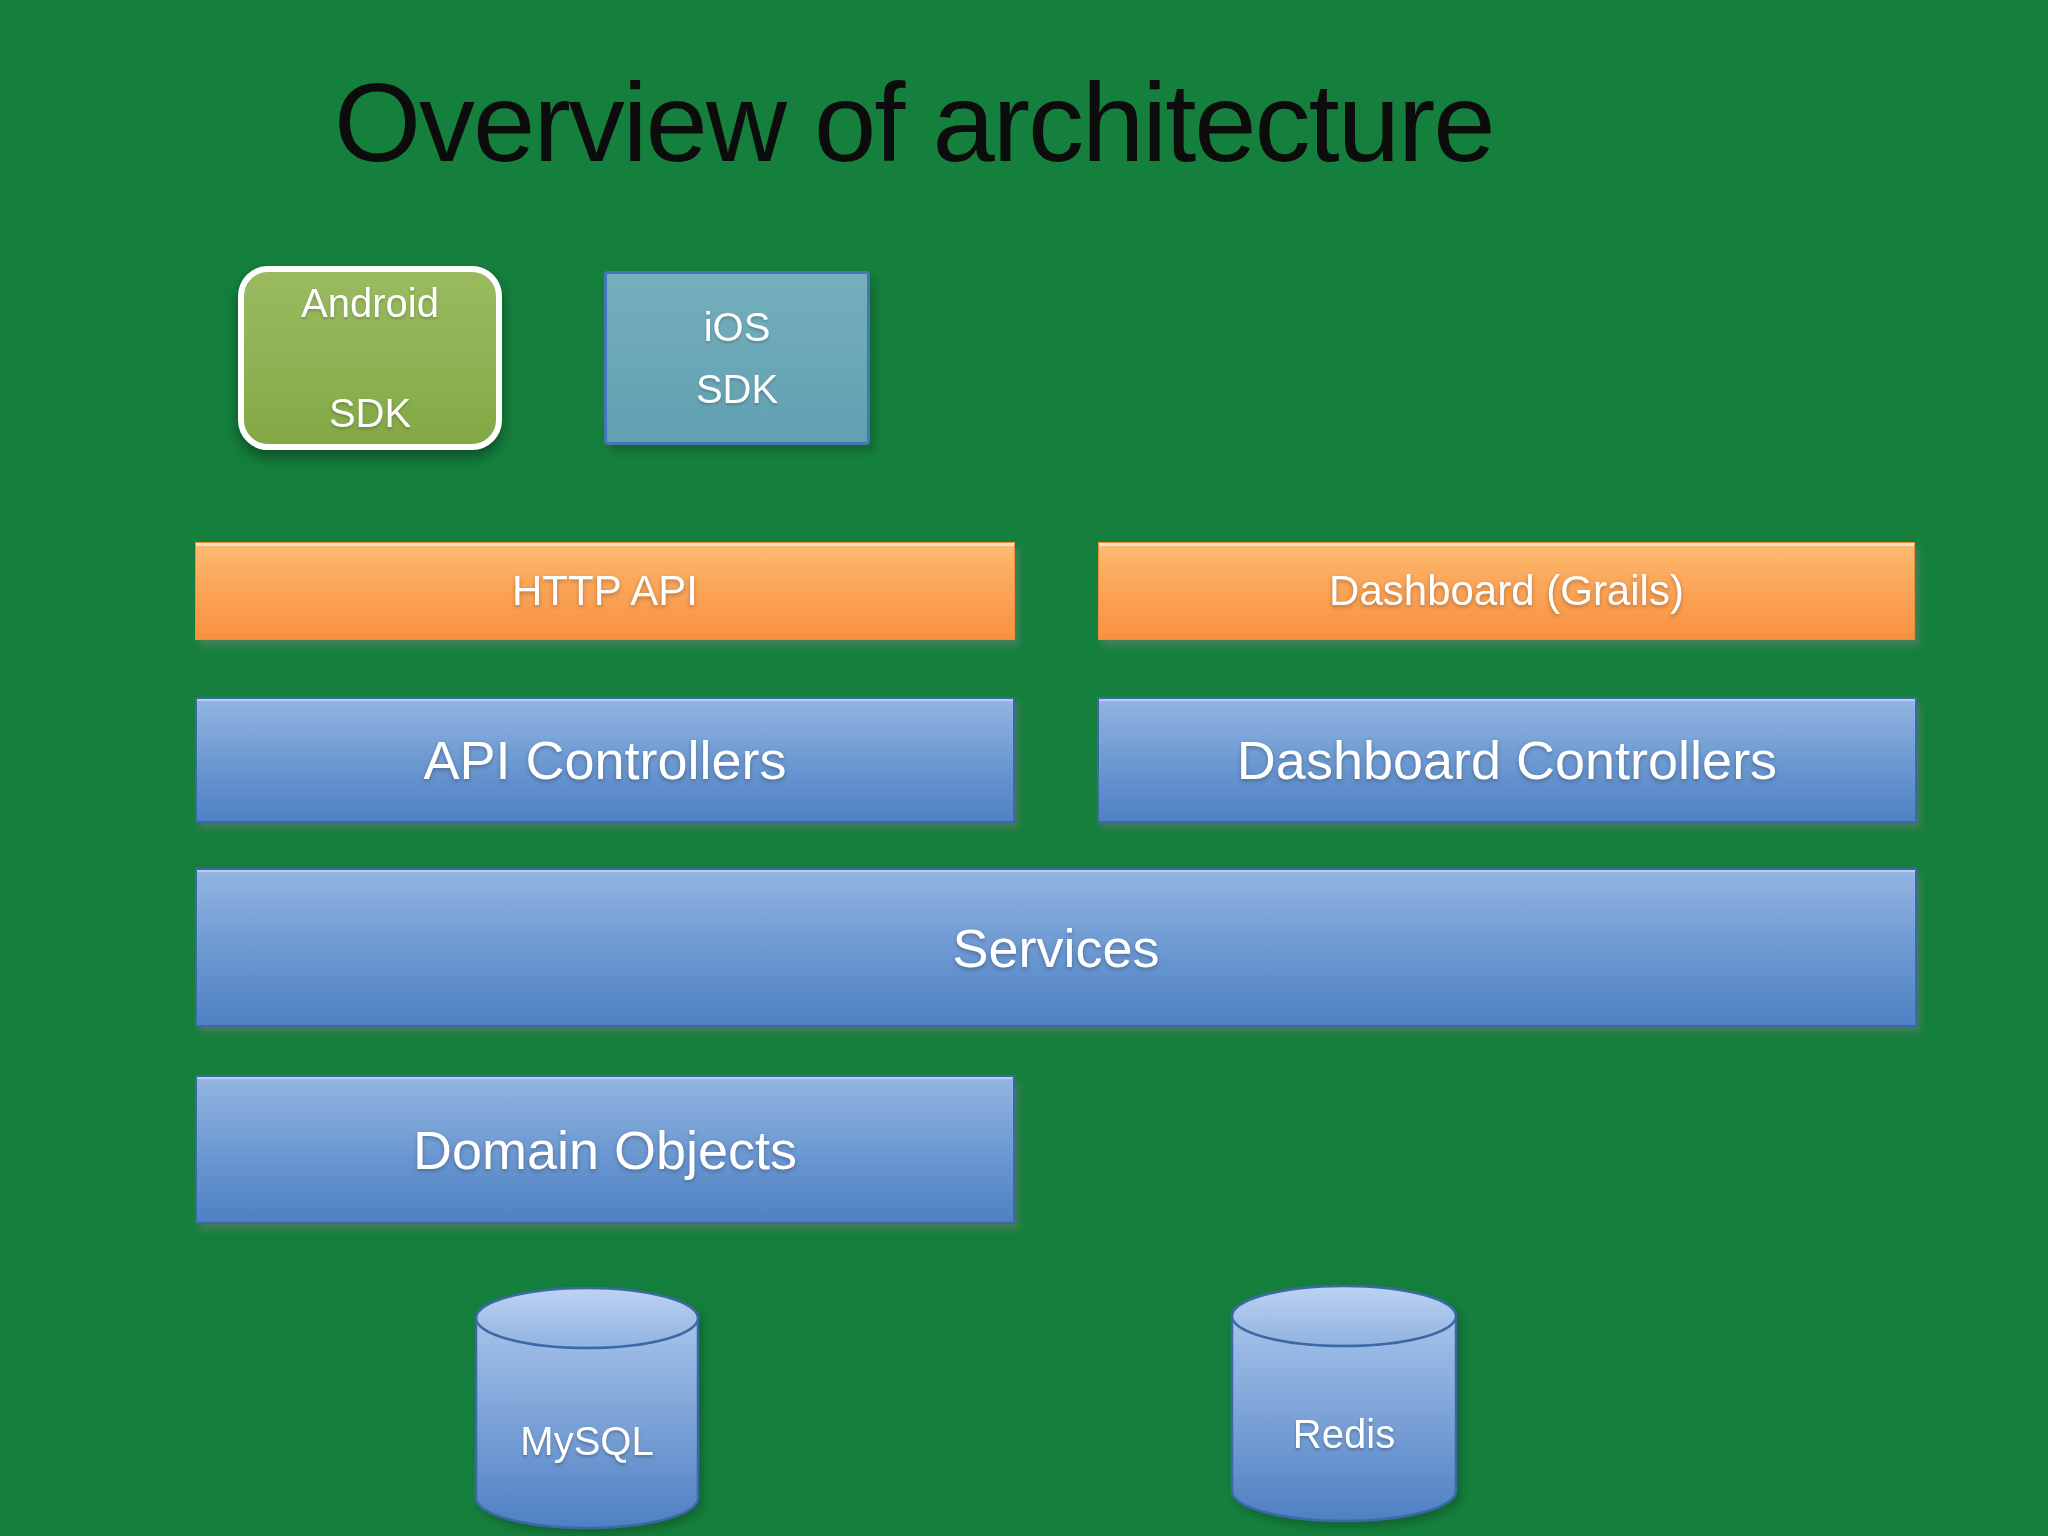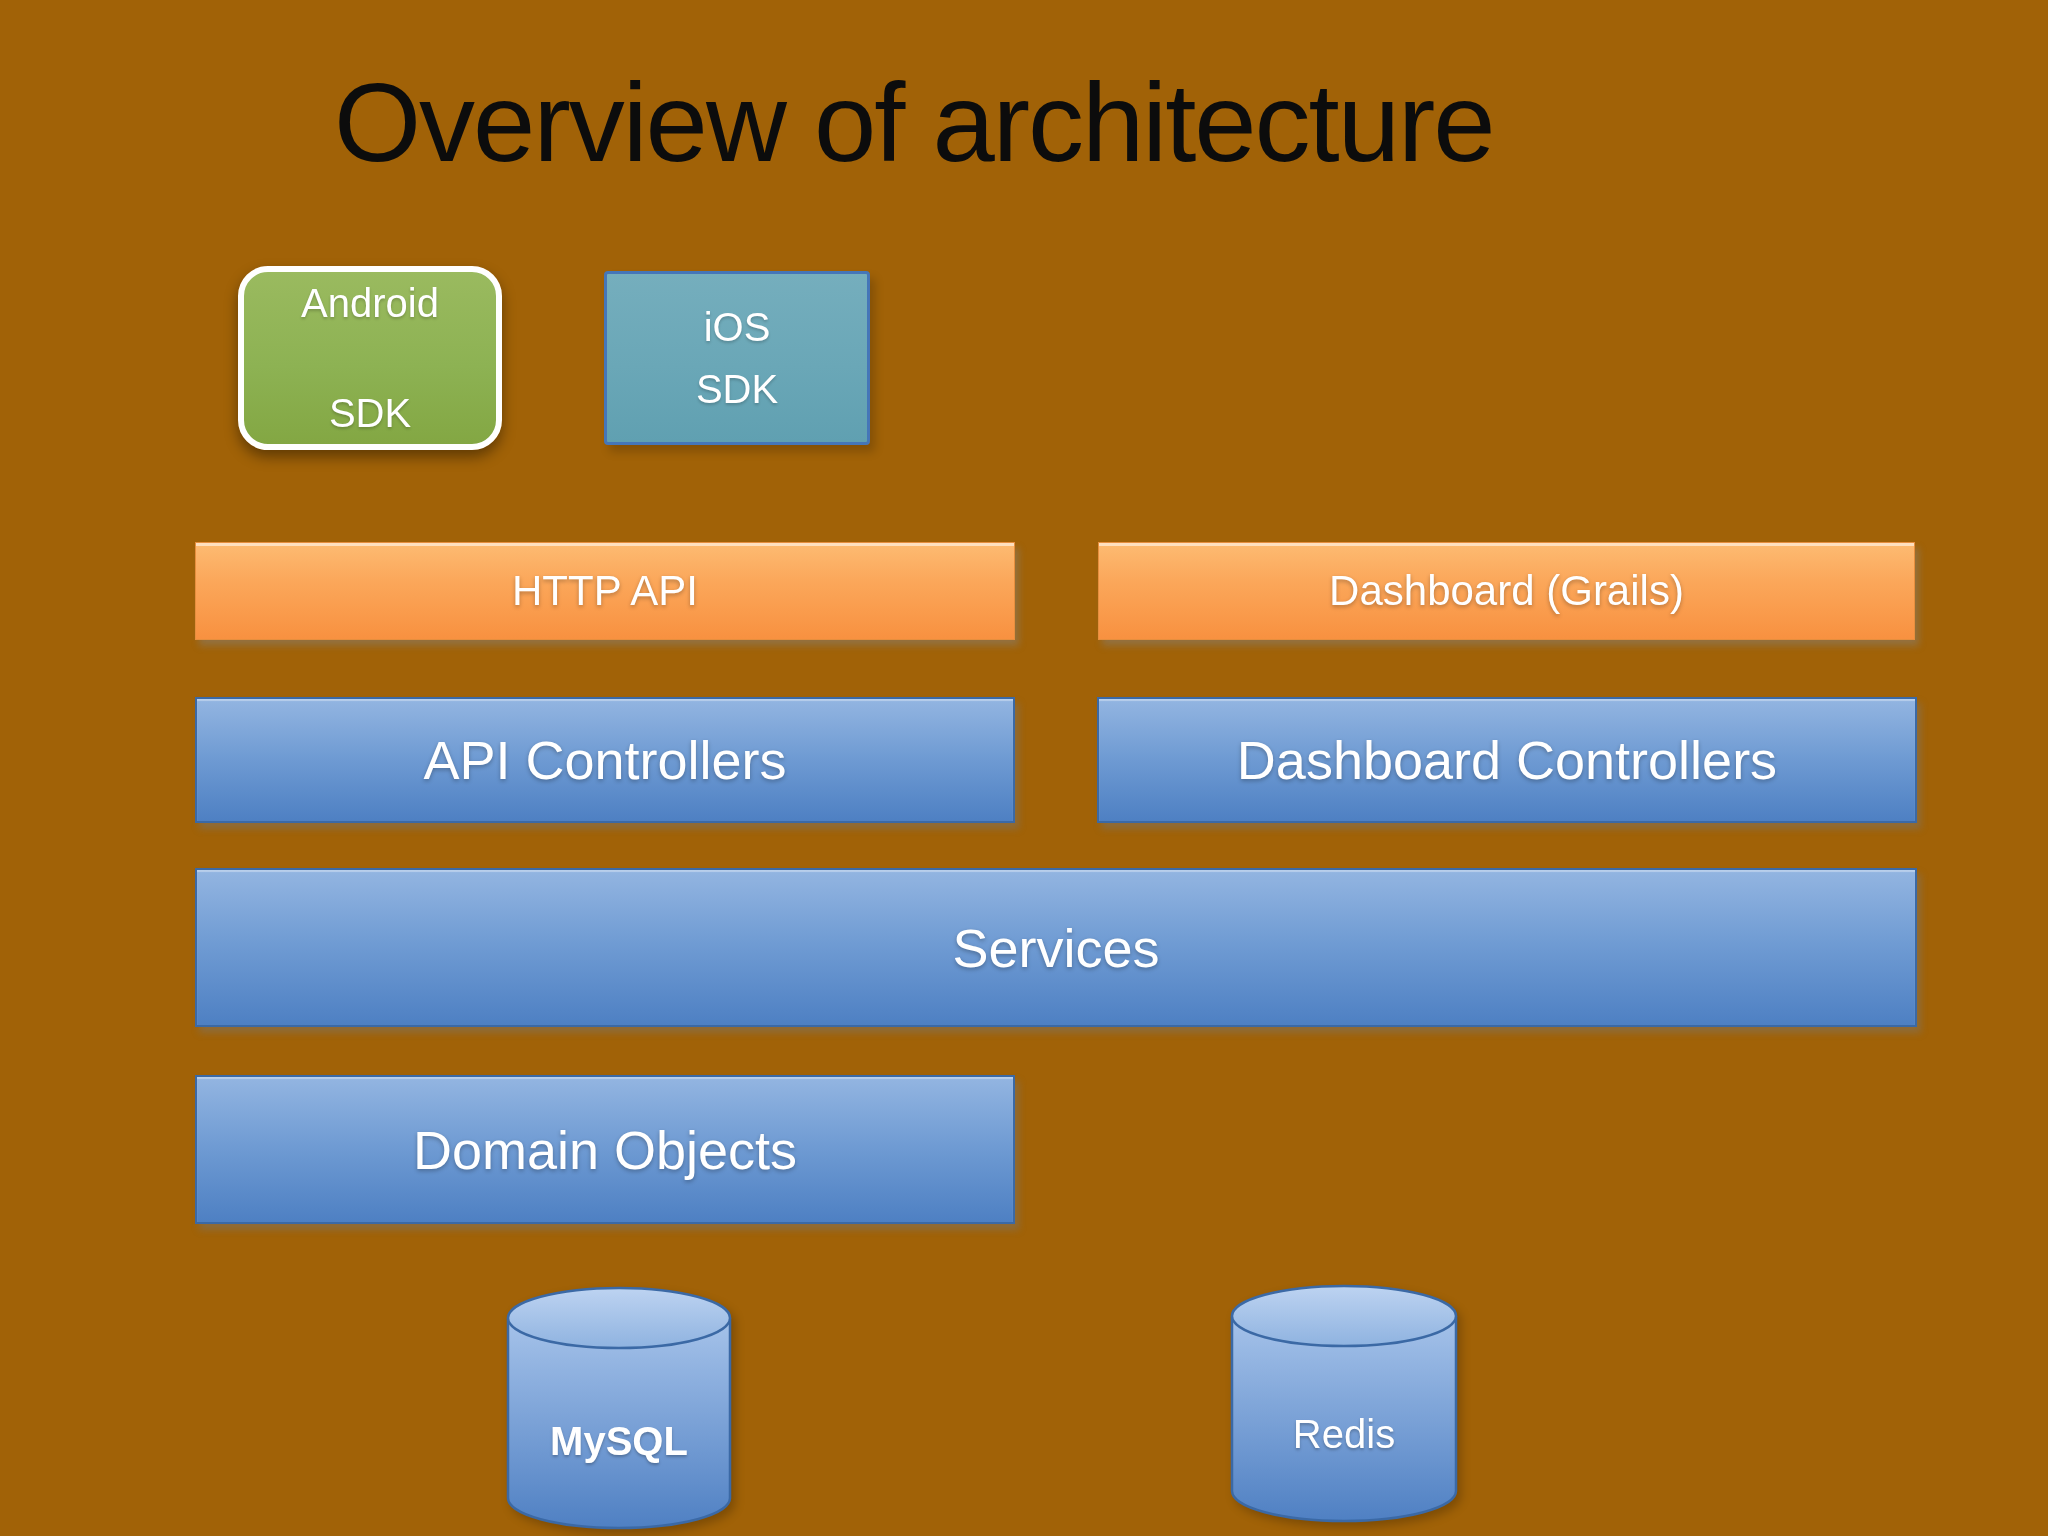--- a/index.html
+++ b/index.html
@@ -1,17 +1,17 @@
 <!DOCTYPE html>
 <html><head>
 <meta charset="utf-8">
 <style>
   html,body{margin:0;padding:0;background:#ffffff;}
   .slide{
-    position:relative;width:2048px;height:1536px;background:#a16207;overflow:hidden;
+    position:relative;width:2048px;height:1536px;background:#15803d;overflow:hidden;
     font-family:"Liberation Sans",sans-serif;
   }
   .title{
     position:absolute;left:334px;top:58px;margin:0;
     font-size:112px;font-weight:400;letter-spacing:-2px;color:#0c0c0c;white-space:nowrap;
   }
   
   .sdk-box{
     position:absolute;display:flex;flex-direction:column;align-items:center;justify-content:center;
     color:#ffffff;text-align:center;
@@ -52,21 +52,21 @@
   .bar-dashboard-controllers{left:1074px;top:697px;width:816px;height:122px;font-size:54px;}
   .bar-services           {left:172px;top:868px;width:1718px;height:155px;font-size:54px;}
   .bar-domain-objects     {left:172px;top:1075px;width:816px;height:145px;font-size:54px;}
   
   .db{position:absolute;}
   .db svg{display:block;filter:drop-shadow(4px 5px 5px rgba(0,0,0,0.22));}
   .db-label{
     position:absolute;left:0;right:0;top:53%;text-align:center;
     color:#ffffff;font-size:40px;text-shadow:0 2px 3px rgba(0,0,0,0.25);
   }
-  .db-mysql{left:506px;top:1286px;width:226px;height:250px;font-weight:bold;}
+  .db-mysql{left:474px;top:1286px;width:226px;height:250px;}
   .db-redis{left:1230px;top:1284px;width:228px;height:242px;}
 </style>
 </head>
 <body>
 
 <div class="slide">
 
   <h1 class="title">Overview of architecture</h1>
 
   <div class="sdk-box sdk-android">

